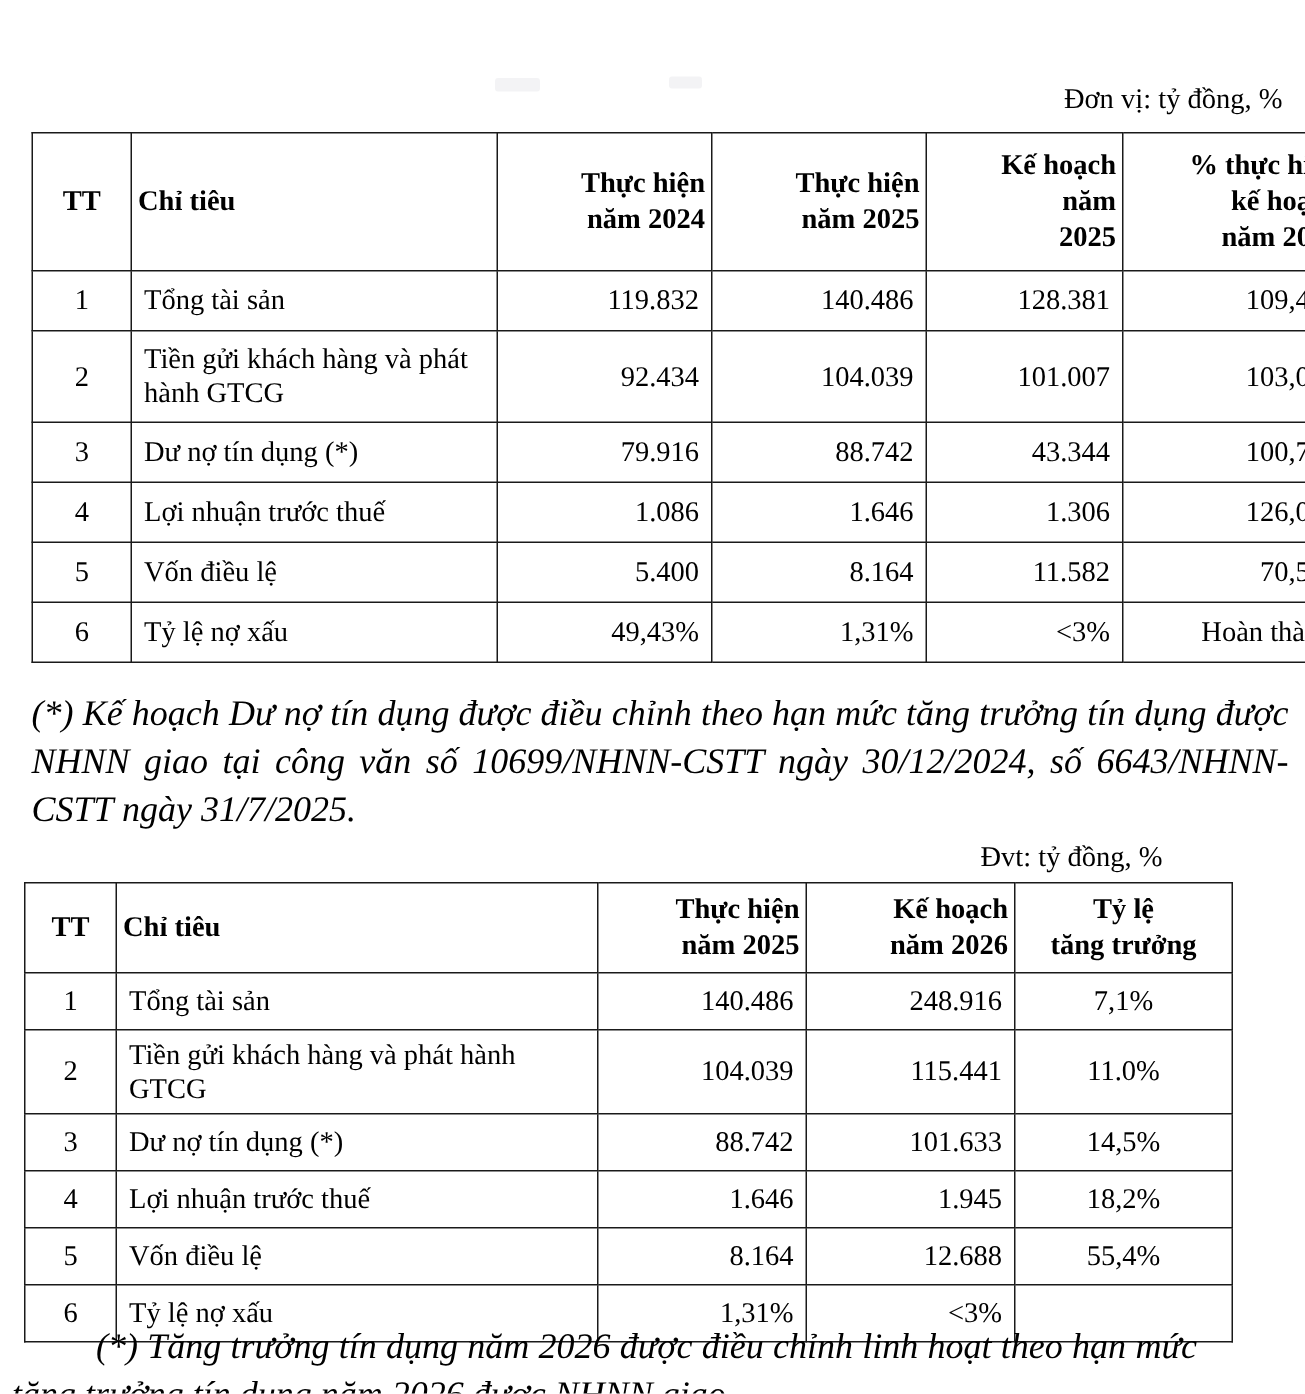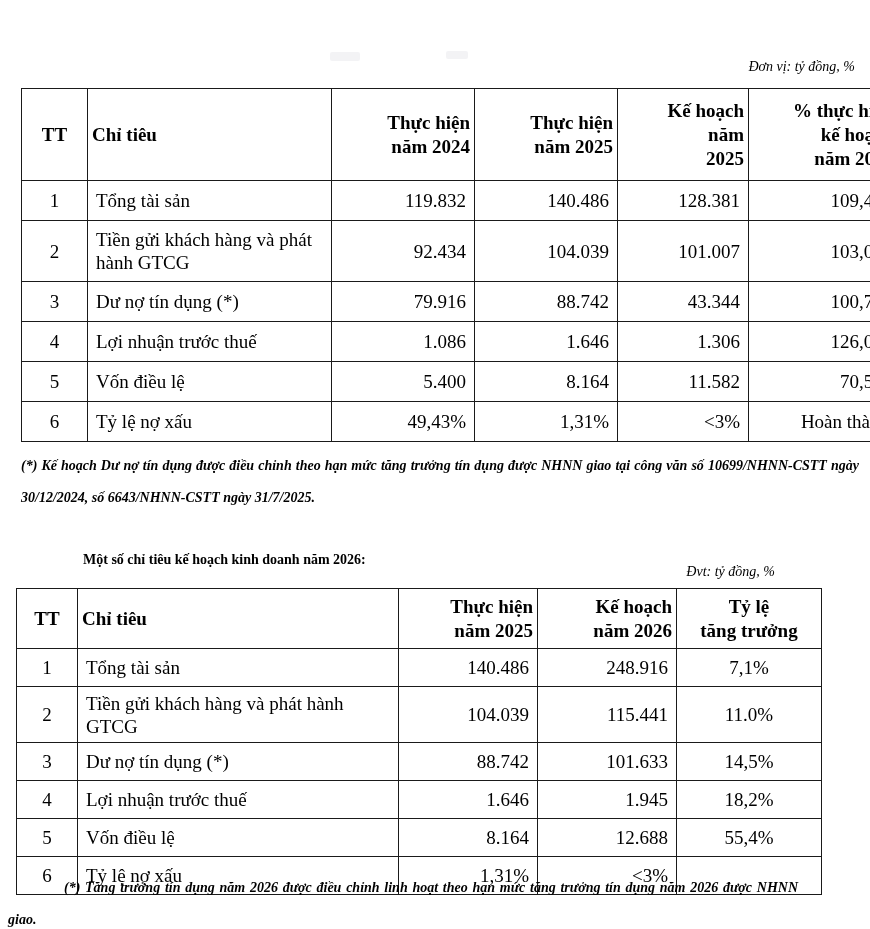--- a/index.html
+++ b/index.html
@@ -33,22 +33,21 @@
     font-size: 22px;
     font-weight: bold;
     letter-spacing: 0.1px;
     white-space: nowrap;
     line-height: 30px;
   }
 
   
   .unit-caption {
     position: absolute;
-    font-style: italic;
-    font-size: 14px;
+    font-size: 19px;
     line-height: 24px;
     white-space: nowrap;
   }
   .unit-caption-1 {
     left: 0;
     right: 15px;
     top: 55px;
     text-align: right;
   }
   .unit-caption-2 {
@@ -105,23 +104,22 @@
   #table-2 .c-name    { width: 312px; text-align: left; }
   #table-2 .c-num     { width: 130px; text-align: right; }
   #table-2 .c-pct     { width: 136px; text-align: center; }
   #table-2 tbody tr   { height: 38px; }
   #table-2 tbody tr.tall { height: 56px; }
   #table-2 thead tr   { height: 60px; }
 
   
   .para {
     position: absolute;
-    font-size: 14px;
+    font-size: 24px;
     line-height: 32px;
-    font-weight: bold;
   }
   .para.italic { font-style: italic; }
   .para.justify { text-align: justify; text-align-last: left; }
 
   #footnote-1 {
     left: 21px;
     width: 838px;
     top: 436px;
   }
   #lead-in-2026 {
@@ -222,21 +220,20 @@
         <td class="c-num">49,43%</td>
         <td class="c-num">1,31%</td>
         <td class="c-num-s">&lt;3%</td>
         <td class="c-pct">Hoàn thành</td>
       </tr>
     </tbody>
   </table>
 
   <p class="para italic justify" id="footnote-1">(*) Kế hoạch Dư nợ tín dụng được điều chỉnh theo hạn mức tăng trưởng tín dụng được NHNN giao tại công văn số 10699/NHNN-CSTT ngày 30/12/2024, số 6643/NHNN-CSTT ngày 31/7/2025.</p>
 
-  <p class="para" id="lead-in-2026">Một số chỉ tiêu kế hoạch kinh doanh năm 2026:</p>
 
   <div class="unit-caption unit-caption-2">Đvt: tỷ đồng, %</div>
 
   <table class="fin" id="table-2">
     <thead>
       <tr>
         <th class="c-tt">TT</th>
         <th class="c-name">Chỉ tiêu</th>
         <th class="c-num" style="white-space:pre-line">Thực hiện
 năm 2025</th>

